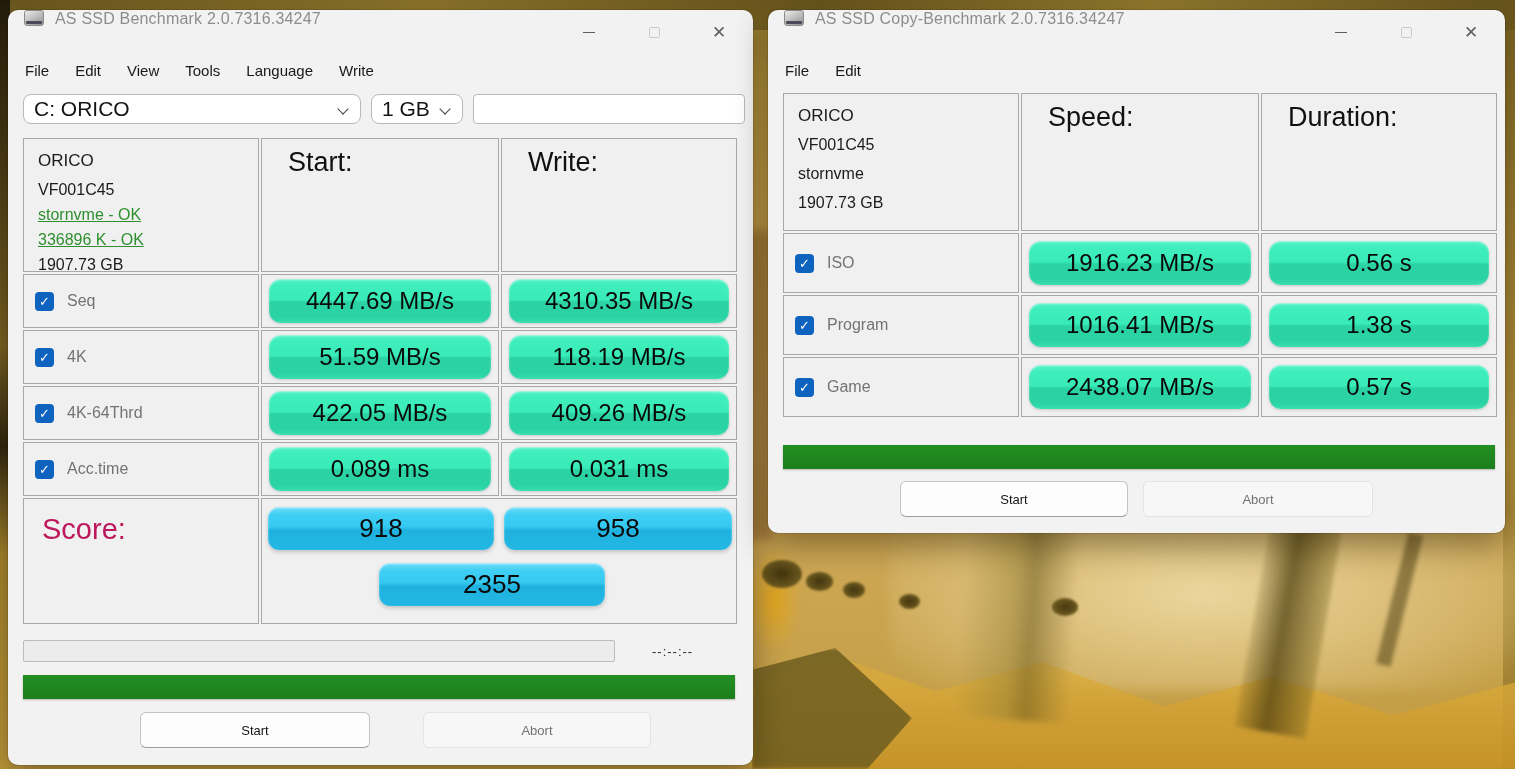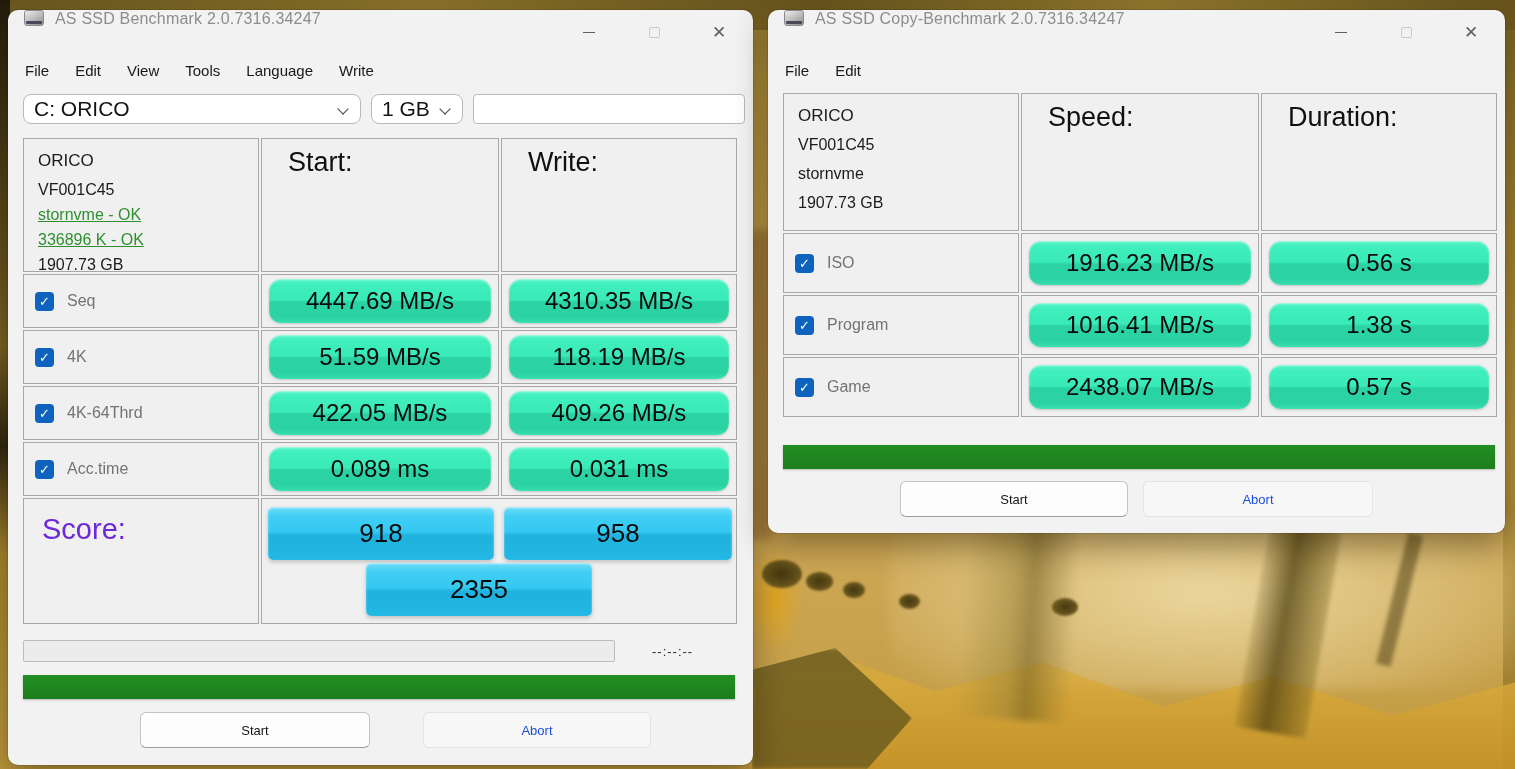--- a/index.html
+++ b/index.html
@@ -84,41 +84,41 @@
   .label-cell { display:flex; align-items:center; padding-left:11px; gap:13px; }
   .row-label { font-size:16px; color:#737373; }
   .cb { width:19px; height:19px; border-radius:4px; background:#0e63be; display:flex; align-items:center;
     justify-content:center; flex:0 0 auto; }
   .cb-check { color:#fff; font-size:13px; font-weight:bold; line-height:1; }
   .value-cell { display:flex; align-items:center; justify-content:center; }
   .pill { display:flex; align-items:center; justify-content:center; color:#0a0a0a; font-size:24px; }
   .pill-green { width:94%; height:44px; border-radius:12px;
     background:linear-gradient(180deg,#55f2c9 0%,#3feebc 14%,#39ebb8 47%,#2bd2a4 53%,#2bd2a4 86%,#38deae 100%);
     box-shadow:inset 0 1px 2px rgba(255,255,255,.55), 0 1px 3px rgba(0,0,0,.18); }
-  .score-label-cell { padding:14px 0 16px 18px; font-size:29px; color:#6d28d9; }
+  .score-label-cell { padding:14px 0 16px 18px; font-size:29px; color:#be185d; }
   .score-cell { grid-column:span 2; position:relative; }
-  .pill-blue { position:absolute; height:53px; border-radius:5px; font-size:26px;
+  .pill-blue { position:absolute; height:43px; border-radius:11px; font-size:26px;
     background:linear-gradient(180deg,#6fdcf8 0%,#3fcef4 18%,#35c9f1 46%,#1fb2df 54%,#23b7e3 100%);
     box-shadow:inset 0 1px 2px rgba(255,255,255,.6), 0 2px 4px rgba(0,0,0,.2);text-align:center; }
   .score-a { left:6px;  top:8px;  width:226px; }
   .score-b { left:242px;top:8px;  width:228px; }
-  .score-c { left:104px;top:64px; width:226px; }
+  .score-c { left:117px;top:64px; width:226px; }
 
   .progress-gray { position:absolute; left:15px; top:630px; width:592px; height:22px;
     background:#ececec; border:1px solid #bcbcbc; border-radius:2px; }
   .eta { position:absolute; left:644px; top:634px; font-size:13px; color:#2a2a2a; letter-spacing:1px; }
   .progress-green { position:absolute; left:15px; width:712px; height:24px;
     background:linear-gradient(180deg,#228f22,#1c7e1c); box-shadow:0 1px 2px rgba(0,0,0,.25); }
   .pg-left  { top:665px; }
   .pg-right { top:435px; }
 
   .btn { position:absolute; height:36px; border-radius:6px; display:flex; align-items:center;
     justify-content:center; font-size:13px; }
   .btn-start { background:#fdfdfd; border:1px solid #c3c3c3; border-bottom-color:#9d9d9d; color:#141414; }
-  .btn-abort { background:#f7f7f7; border:1px solid #e3e3e3; color:#1d4ed8; }
+  .btn-abort { background:#f7f7f7; border:1px solid #e3e3e3; color:#737373; }
   .bl-start { left:132px; top:702px; width:230px; }
   .bl-abort { left:415px; top:702px; width:228px; }
   .br-start { left:132px; top:471px; width:228px; }
   .br-abort { left:375px; top:471px; width:230px; }
 </style>
 </head>
 <body>
 
 <div class="wallpaper">
   <div class="wp wp-darktop"></div>

